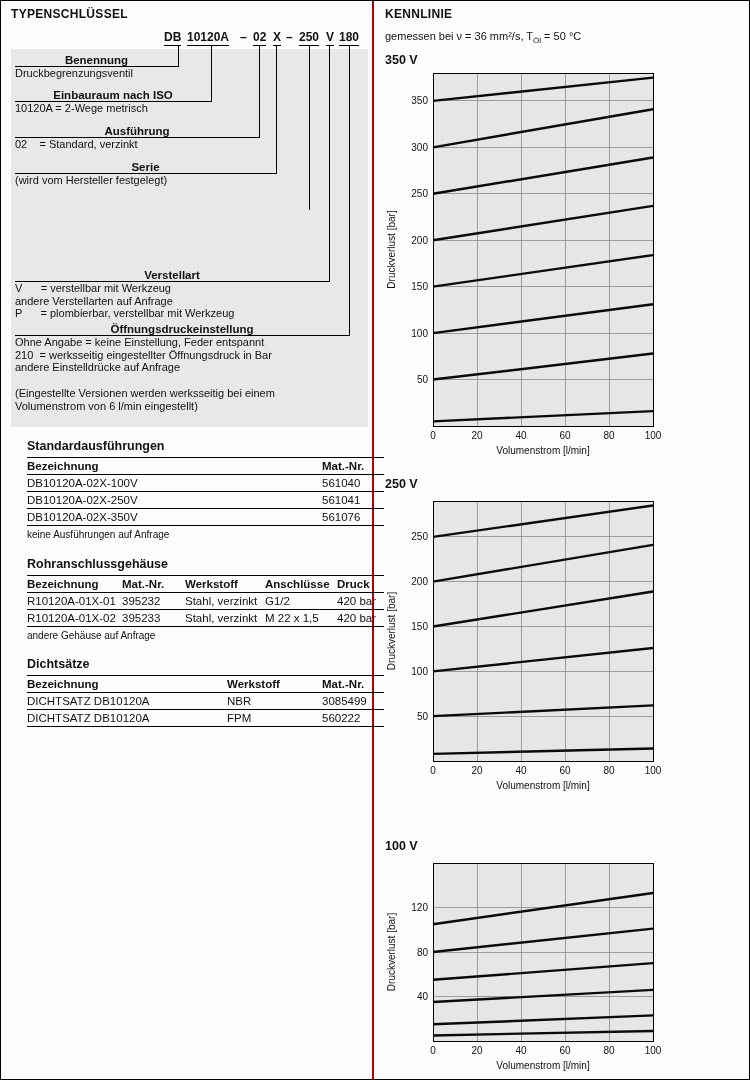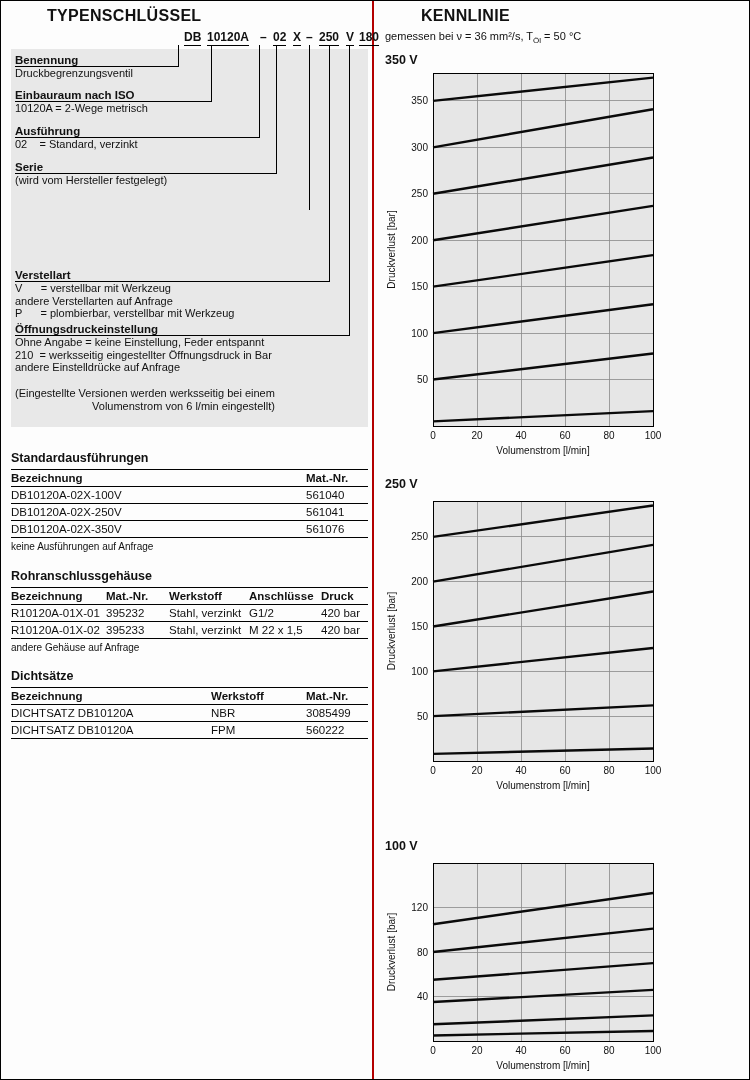--- a/index.html
+++ b/index.html
@@ -2,32 +2,32 @@
 <html><head>
 <meta charset="utf-8">
 <style>
   html,body{margin:0;padding:0;background:#ffffff;}
   .page{position:relative;width:750px;height:1080px;box-sizing:border-box;border:1px solid #000;
         background:#fdfdfd;font-family:"Liberation Sans",sans-serif;color:#111;overflow:hidden;}
   .divider{position:absolute;left:371px;top:0;width:2px;height:1080px;background:#b40000;}
 
   
   .left{position:absolute;left:10px;top:0;width:360px;height:1080px;}
-  .ts-title,.k-title{position:absolute;top:6px;left:0;font-size:16px;font-weight:bold;letter-spacing:.3px;margin-left:36px;}
-  .code-token{position:absolute;top:30px;font-weight:bold;font-size:12px;line-height:13px;margin-left:20px;}
+  .ts-title,.k-title{position:absolute;top:6px;left:0;font-size:12px;font-weight:bold;letter-spacing:.3px;}
+  .code-token{position:absolute;top:30px;font-weight:bold;font-size:12px;line-height:13px;}
   .code-token.u{border-bottom:1px solid #000;padding-bottom:1px;}
   .conn{position:absolute;width:0;border-left:1px solid #000;}
   .graybox{position:absolute;left:0;top:48px;width:357px;height:378px;background:#e8e8e8;}
   .sec{position:absolute;left:4px;}
-  .sec-h{font-size:11.5px;font-weight:bold;line-height:12px;height:13px;box-sizing:border-box;border-bottom:1px solid #000;}
+  .sec-h{font-size:11.5px;font-weight:bold;line-height:12px;height:13px;box-sizing:border-box;border-bottom:1px solid #000;text-align:center;}
   .sec-l{font-size:11px;line-height:12.5px;white-space:pre-wrap;}
   .sec .sec-l:first-of-type{margin-top:2px;}
-  .footnote{position:absolute;left:4px;top:338px;font-size:11px;line-height:12.5px;text-align:right;}
-
-  .tblock{position:absolute;left:0;width:357px;margin-top:12px;}
+  .footnote{position:absolute;left:4px;top:338px;font-size:11px;line-height:12.5px;}
+
+  .tblock{position:absolute;left:16px;width:357px;}
   .tblock h3{font-size:12.5px;font-weight:bold;margin:0 0 4px 0;}
   table{border-collapse:collapse;table-layout:fixed;width:357px;font-size:11.5px;border-top:1px solid #000;}
   th,td{text-align:left;padding:2px 2px 2px 0;overflow:hidden;white-space:nowrap;}
   th{font-weight:bold;}
   tr{border-bottom:1px solid #000;}
   .note{font-size:10px;margin-top:3px;}
 
   
   .right{position:absolute;left:384px;top:0;width:360px;height:1080px;}
   .k-sub{position:absolute;top:29px;left:0;font-size:11px;}

